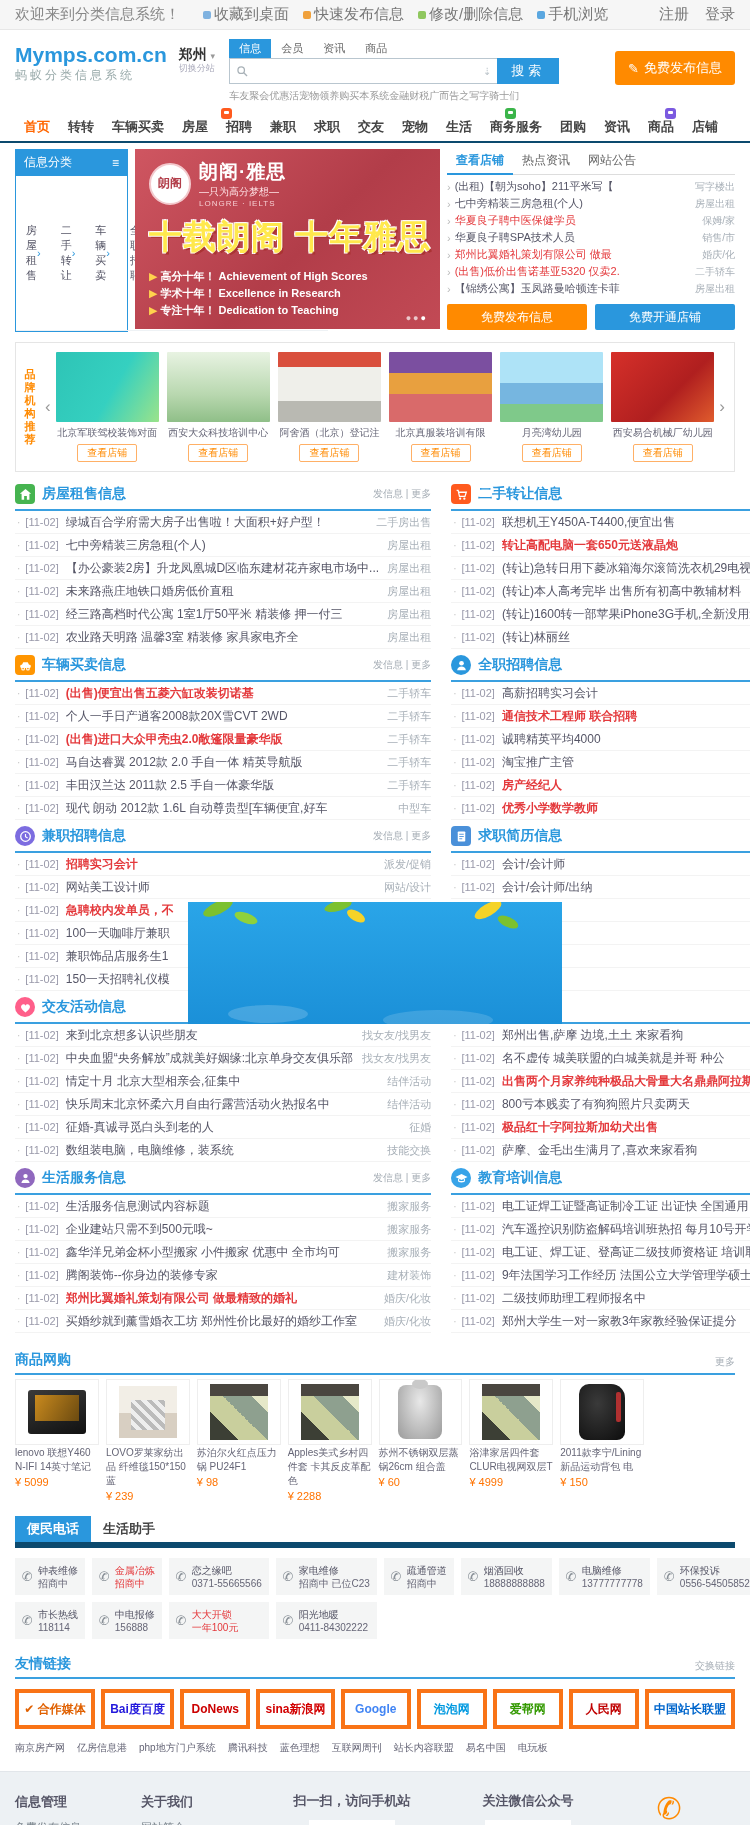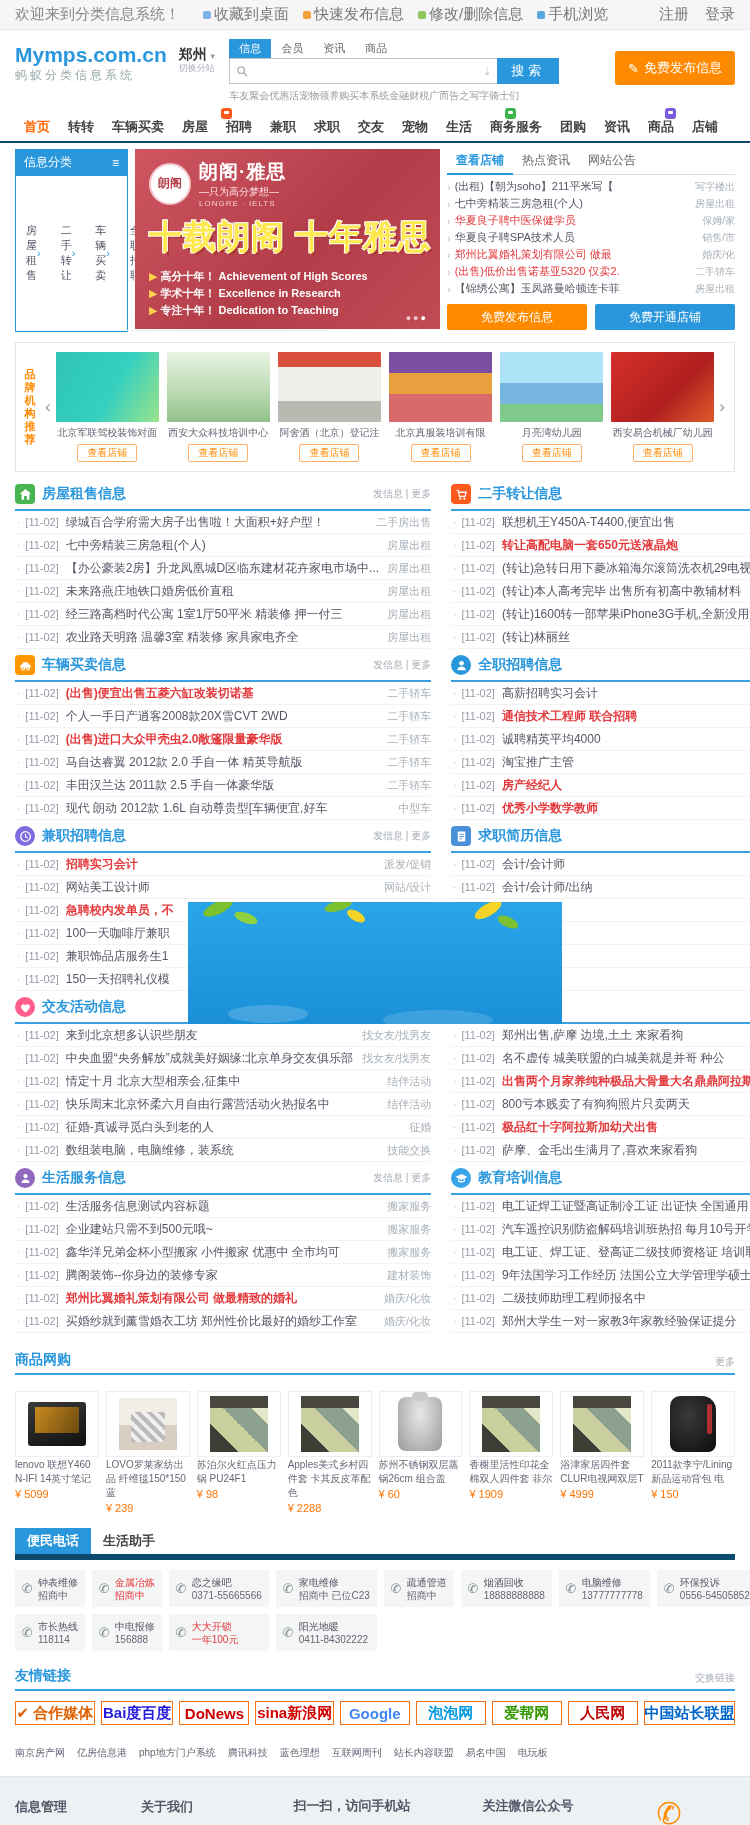--- a/index.html
+++ b/index.html
@@ -105,21 +105,21 @@
 .r-title{flex:1;color:#556;white-space:nowrap;overflow:hidden;text-overflow:ellipsis}
 .r-title.red{color:#e4393c;font-weight:bold}
 .r-cat{color:#a8b0b8;font-size:11px;margin-left:8px;white-space:nowrap}
 
 .ad-overlay{position:absolute;left:173px;top:418px;width:374px;height:122px;background:linear-gradient(180deg,#2aa5e8,#1b90d8);z-index:5;overflow:hidden}
 
 .shop{margin-top:12px}
 .blk-head{display:flex;align-items:flex-end;border-bottom:2px solid #3aa0e0;padding-bottom:4px}
 .blk-title{font-size:14px;font-weight:bold;color:#2a97dd}
 .blk-more{margin-left:auto;font-size:10px;color:#a5adb5}
-.shop-cards{display:grid;grid-template-columns:repeat(8,1fr);gap:7px;margin-top:16px}
+.shop-cards{display:grid;grid-template-columns:repeat(8,1fr);gap:7px;margin-top:4px}
 .p-card{text-align:left}
 .p-img{height:66px;border:1px solid #eee;display:flex;align-items:center;justify-content:center;overflow:hidden}
 .p-name{font-size:10px;color:#667;line-height:13px;height:26px;overflow:hidden;margin-top:4px}
 .p-price{color:#ff7300;font-size:11px;margin-top:3px}
 .pi-laptop{width:58px;height:44px;background:linear-gradient(160deg,#3a3a3a,#111);border-radius:3px;position:relative}
 .pi-laptop::after{content:'';position:absolute;left:7px;top:5px;right:7px;height:26px;background:linear-gradient(120deg,#c98a1e,#6b4a10)}
 .pi-blanket{width:58px;height:52px;background:linear-gradient(180deg,#f0ece4 0 55%,#cbb Rae8 55%);background:linear-gradient(180deg,#f2eee6 0 52%,#d8cfc2 52%)}
 .pi-blanket::after{content:'';display:block;width:34px;height:30px;margin:14px auto 0;background:repeating-linear-gradient(45deg,#bbb 0 4px,#eee 4px 8px)}
 .pi-bedding{width:58px;height:56px;background:linear-gradient(45deg,#3c3f35 0 25%,#c9cf9d 25% 50%,#8ea08f 50% 75%,#e5e8c8 75%);position:relative}
 .pi-bedding::after{content:'';position:absolute;top:0;left:0;right:0;height:12px;background:#4a4640}
@@ -135,22 +135,22 @@
 .ph-grid{display:grid;grid-template-columns:repeat(8,1fr);gap:7px;margin-top:10px}
 .ph-card{background:#f4f5f5;padding:5px 7px;display:flex;align-items:center;gap:5px;min-height:37px}
 .ph-ic{color:#8a9198;font-size:13px}
 .ph-t{line-height:13px;overflow:hidden}
 .ph-name{font-size:10px;color:#556;white-space:nowrap}
 .ph-num{font-size:10px;color:#667;white-space:nowrap}
 .ph-card.red .ph-name,.ph-card.red .ph-num{color:#e4393c}
 
 .friends{margin-top:16px}
 .f-logos{display:flex;gap:6px;margin-top:10px}
-.f-logo{height:24px;min-width:70px;padding:0 6px;border:1px solid #f97316;display:flex;align-items:center;justify-content:center;font-size:15px;font-weight:bold;background:#fff;white-space:nowrap}
-.f-links{display:flex;gap:12px;font-size:10px;color:#667;margin-top:21px;flex-wrap:wrap}
+.f-logo{height:40px;min-width:70px;padding:0 6px;border:4px solid #f97316;display:flex;align-items:center;justify-content:center;font-size:12px;font-weight:bold;background:#fff;white-space:nowrap}
+.f-links{display:flex;gap:12px;font-size:10px;color:#667;margin-top:12px;flex-wrap:wrap}
 
 .footer{margin-top:16px;background:#edf1f4;border-top:1px solid #e2e6ea;padding:20px 0 22px}
 .footer .wrap{display:flex}
 .f-col{line-height:19px}
 .f-col-t{font-size:13px;color:#556;font-weight:bold;margin-bottom:7px}
 .f-col a{display:block;font-size:11px;color:#7b858d}
 .f-qr{width:150px;text-align:center;margin-left:26px}
 .f-qr-t{font-size:13px;color:#556;font-weight:bold;margin-bottom:10px}
 .qr{width:86px;height:86px;background:#fff;padding:6px;margin:0 auto;position:relative;display:grid;grid-template-columns:repeat(15,1fr);grid-template-rows:repeat(15,1fr)}
 .qc.on{background:#161616}
@@ -866,23 +866,20 @@
             <div class="pi-bedding"></div>
           </div><a class="p-name">苏泊尔火红点压力锅 PU24F1</a><div class="p-price">¥ 98</div></div>
         <div class="p-card"><div class="p-img">
             <div class="pi-bedding"></div>
           </div><a class="p-name">Apples美式乡村四件套 卡其反皮革配色</a><div class="p-price">¥ 2288</div></div>
         <div class="p-card"><div class="p-img">
             <div class="pi-steamer"></div>
           </div><a class="p-name">苏州不锈钢双层蒸锅26cm 组合盖</a><div class="p-price">¥ 60</div></div>
         <div class="p-card"><div class="p-img">
             <div class="pi-bedding"></div>
-          </div><a class="p-name">香榭里活性印花全棉双人四件套 菲尔</a><div class="p-price">¥ 1909</div></div>
-        <div class="p-card"><div class="p-img">
-            <div class="pi-bedding"></div>
           </div><a class="p-name">浴津家居四件套CLUR电视网双层T</a><div class="p-price">¥ 4999</div></div>
         <div class="p-card"><div class="p-img">
             <div class="pi-backpack"></div>
           </div><a class="p-name">2011款李宁/Lining新品运动背包 电</a><div class="p-price">¥ 150</div></div>
       </div>
   </div>
 
   <div class="phones">
     <div class="ph-tabs">
       <span class="ph-tab active">便民电话</span>

